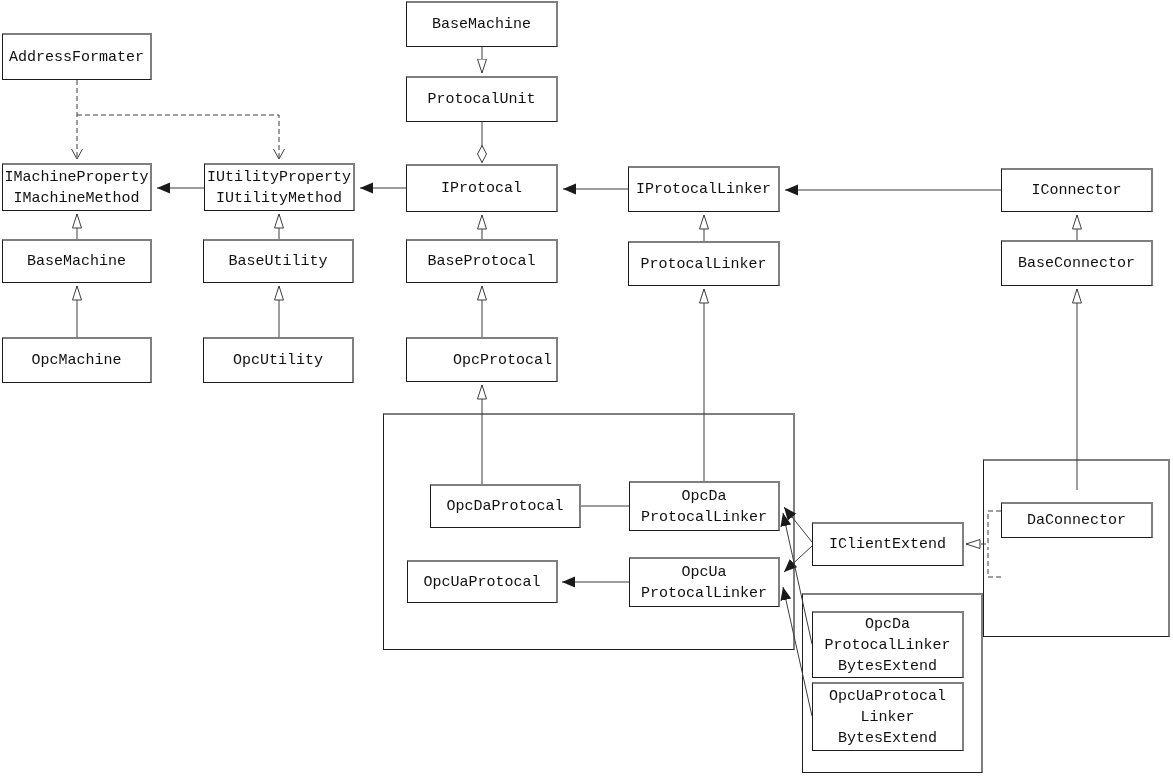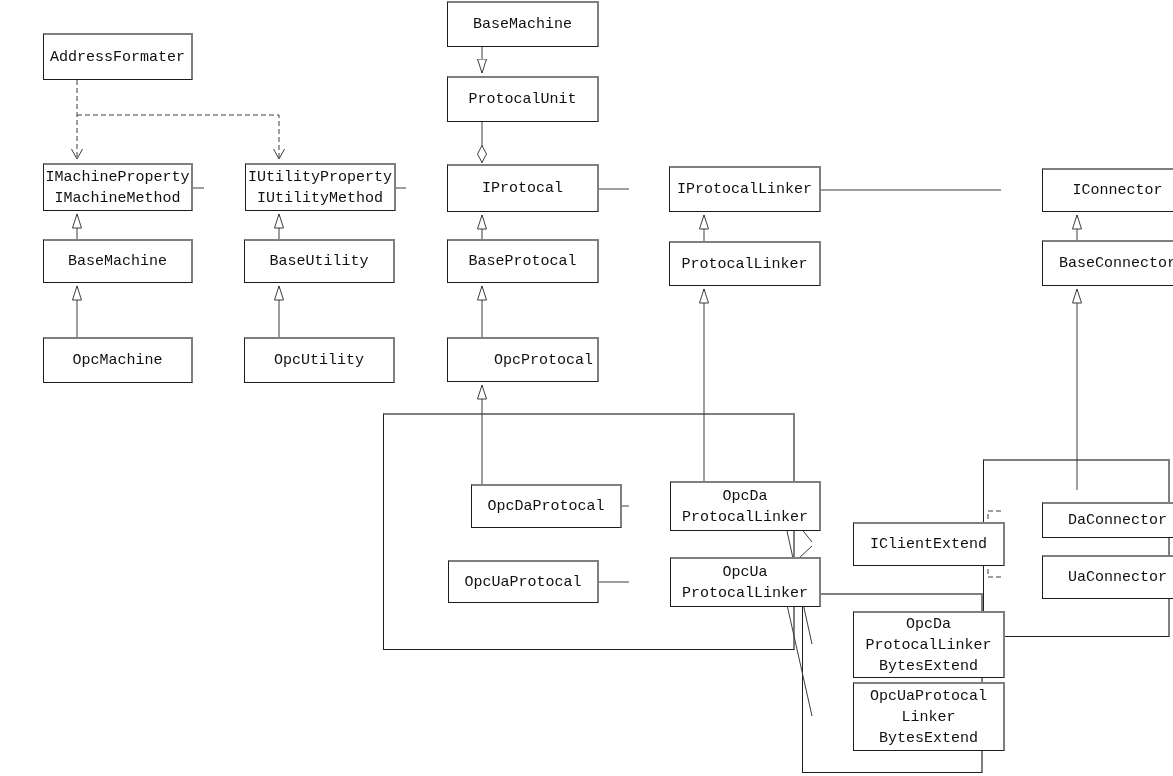--- a/index.html
+++ b/index.html
@@ -40,21 +40,20 @@
     box-sizing: border-box;
     display: flex;
     align-items: center;
     justify-content: center;
     text-align: center;
     white-space: pre-line;
     font-size: 15px;
     line-height: 21px;
     color: #101010;
     z-index: 3;
-    margin-left: 41px;
   }
 </style>
 </head>
 <body>
 
 <div id="canvas">
     <div class="group" style="left: 383px; top: 413px; width: 412px; height: 237px;"></div>
     <div class="group" style="left: 983px; top: 459px; width: 187px; height: 178px;"></div>
     <div class="group" style="left: 802px; top: 593px; width: 181px; height: 180px;"></div>
     <svg id="edges" width="1173" height="776">
@@ -119,20 +118,19 @@
     <div class="node" style="left: 1001px; top: 168px; width: 152px; height: 44px;">IConnector</div>
     <div class="node" style="left: 1001px; top: 240px; width: 152px; height: 46px;">BaseConnector</div>
     <div class="node" style="left: 430px; top: 484px; width: 151px; height: 44px;">OpcDaProtocal</div>
     <div class="node" style="left: 407px; top: 560px; width: 151px; height: 43px;">OpcUaProtocal</div>
     <div class="node" style="left: 629px; top: 481px; width: 151px; height: 50px;">OpcDa
 ProtocalLinker</div>
     <div class="node" style="left: 629px; top: 557px; width: 151px; height: 50px;">OpcUa
 ProtocalLinker</div>
     <div class="node" style="left: 812px; top: 522px; width: 152px; height: 44px;">IClientExtend</div>
     <div class="node" style="left: 1001px; top: 502px; width: 152px; height: 36px;">DaConnector</div>
-    <div class="node" style="left: 1001px; top: 555px; width: 152px; height: 44px;">UaConnector</div>
     <div class="node" style="left: 812px; top: 611px; width: 152px; height: 67px;">OpcDa
 ProtocalLinker
 BytesExtend</div>
     <div class="node" style="left: 812px; top: 682px; width: 152px; height: 69px;">OpcUaProtocal
 Linker
 BytesExtend</div>
   </div>
 
 </body></html>

